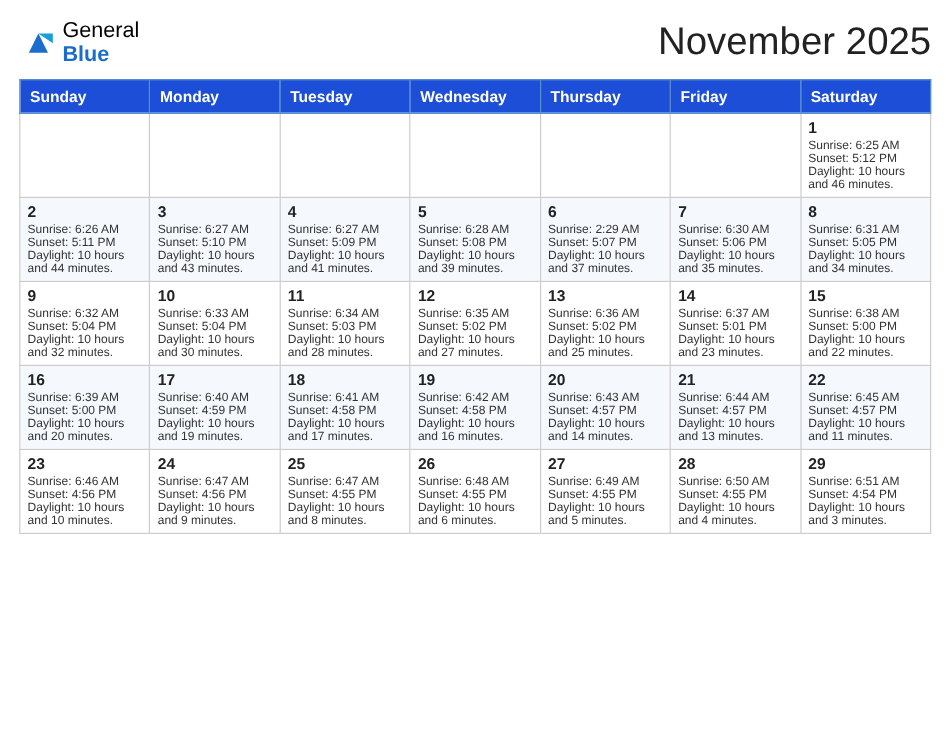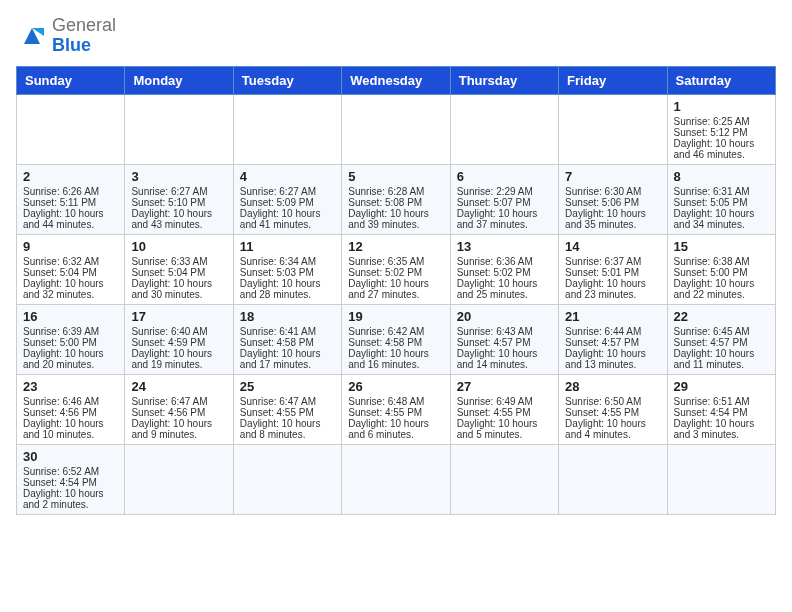--- a/index.html
+++ b/index.html
@@ -18,21 +18,21 @@
     }
     .logo {
       display: flex;
       align-items: center;
       gap: 4px;
     }
     .logo-text {
       font-size: 18px;
       line-height: 1.1;
     }
-    .logo-text .general { color: #737373; font-weight: normal; }
+    .logo-text .general { color: #000000; font-weight: normal; }
     .logo-text .blue { color: #1a6dcc; font-weight: bold; }
     .logo-icon {
       width: 32px;
       height: 32px;
     }
     .title-block {
       text-align: right;
     }
     .month-title {
       font-size: 32px;
@@ -94,20 +94,21 @@
     <svg class="logo-icon" viewBox="0 0 40 40">
       <polygon points="10,30 20,10 30,30" fill="#1a6dcc"></polygon>
       <polygon points="20,10 35,10 35,20" fill="#1a9ddd"></polygon>
     </svg>
     <div class="logo-text">
       <span class="general">General</span><br>
       <span class="blue">Blue</span>
     </div>
   </div>
   <div class="title-block">
+    <div class="month-title">November 2025</div>
   </div>
 </div>
 
 <table class="calendar">
   <thead>
     <tr>
     <th>Sunday</th>
         <th>Monday</th>
         <th>Tuesday</th>
         <th>Wednesday</th>
@@ -213,25 +214,14 @@
         <td><span class="day-num">27</span><span style="white-space: pre-line; font-size: 10px; text-align: center;">Sunrise: 6:49 AM
 Sunset: 4:55 PM
 Daylight: 10 hours and 5 minutes.</span></td>
         <td><span class="day-num">28</span><span style="white-space: pre-line; font-size: 10px;">Sunrise: 6:50 AM
 Sunset: 4:55 PM
 Daylight: 10 hours and 4 minutes.</span></td>
         <td><span class="day-num">29</span><span style="white-space: pre-line; font-size: 10px;">Sunrise: 6:51 AM
 Sunset: 4:54 PM
 Daylight: 10 hours and 3 minutes.</span></td>
       </tr>
-      <tr>
-        <td><span class="day-num">30</span><span style="white-space: pre-line; font-size: 10px;">Sunrise: 6:52 AM
-Sunset: 4:54 PM
-Daylight: 10 hours and 2 minutes.</span></td>
-        <td class="empty"></td>
-        <td class="empty"></td>
-        <td class="empty"></td>
-        <td class="empty"></td>
-        <td class="empty"></td>
-        <td class="empty"></td>
-      </tr>
     </tbody>
 </table>
 
 </body></html>

